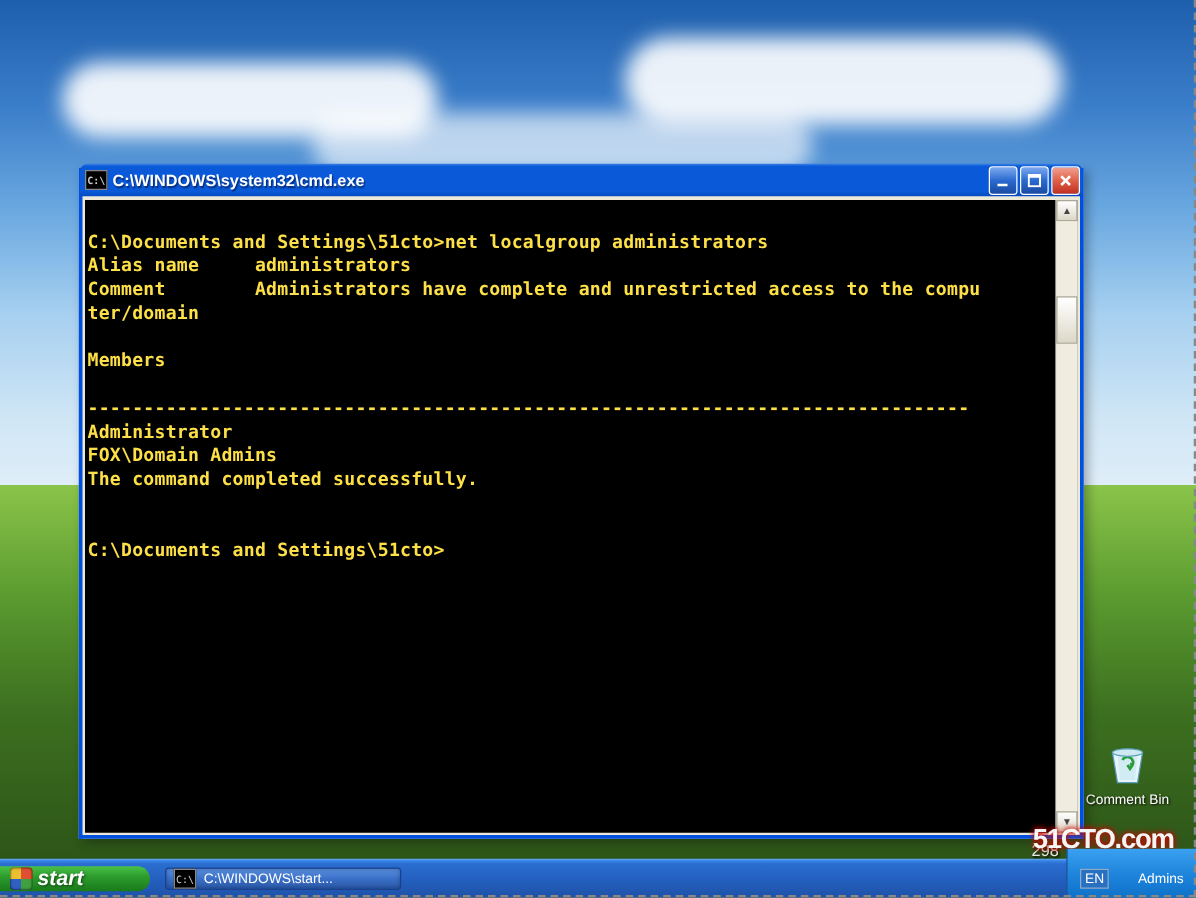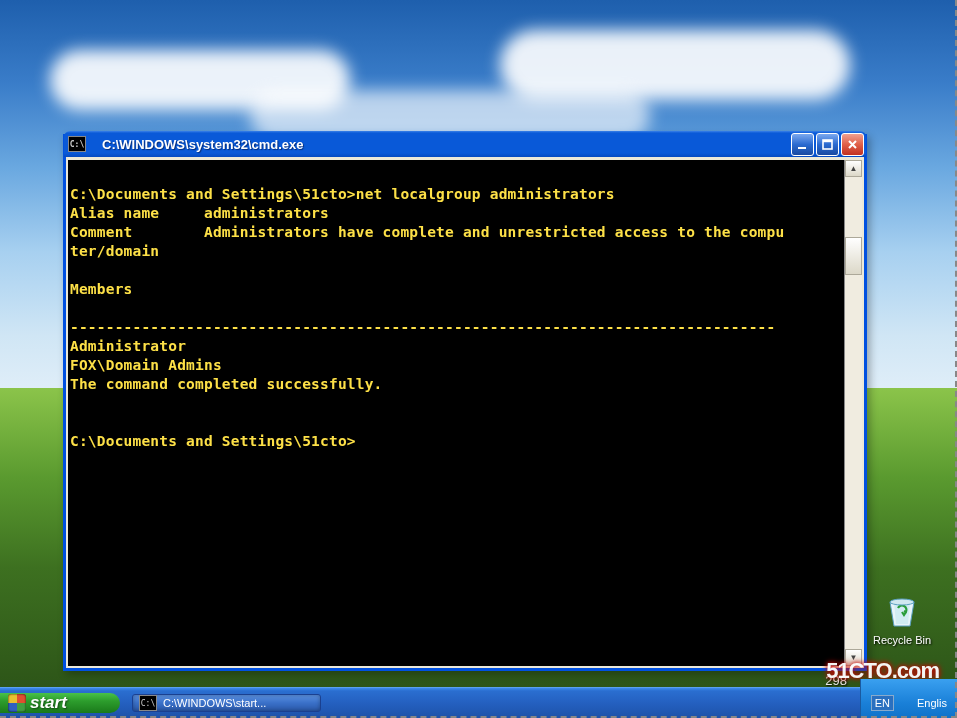--- a/index.html
+++ b/index.html
@@ -22,21 +22,21 @@
     box-shadow:3px 3px 8px rgba(0,0,0,0.3);
   }
   .titlebar{
     height:26px;background:linear-gradient(to bottom,#3a81e8 0%,#0959d8 8%,#0959d8 85%,#054ac0 100%);
     display:flex;align-items:center;color:#fff;font-size:13px;font-weight:bold;
     padding:0 2px 0 4px;border-top-left-radius:6px;border-top-right-radius:6px;
     position:relative;top:-1px;margin:-2px -2px 0 -2px;
   }
   .titlebar .ico{width:16px;height:14px;background:#000;border:1px solid #888;margin-right:4px;
     display:flex;align-items:center;justify-content:center;font-size:8px;color:#ccc;font-family:monospace;}
-  .titlebar .title{flex:1;text-shadow:1px 1px 1px rgba(0,0,30,0.5);margin-left:12px;}
+  .titlebar .title{flex:1;text-shadow:1px 1px 1px rgba(0,0,30,0.5);}
   .winbtns{display:flex;gap:2px;}
   .winbtn{width:21px;height:21px;background:linear-gradient(to bottom,#7ba8ef 0%,#2a6ad0 50%,#1a4aa0 100%);
     border:1px solid #fff;border-radius:3px;display:flex;align-items:center;justify-content:center;
     color:#fff;font-weight:bold;font-size:12px;cursor:default;}
   .winbtn.close{background:linear-gradient(to bottom,#f0a090 0%,#e06048 50%,#c03020 100%);}
   .winbtn svg{display:block;}
   .client{
     position:absolute;left:2px;top:26px;right:2px;bottom:2px;background:#000;
     display:flex;
   }
@@ -87,21 +87,21 @@
 
   <div class="deskicon">
     <div class="ic">
       <svg viewBox="0 0 40 40" width="40" height="40">
         <path d="M8 12 L32 12 L28 36 L12 36 Z" fill="#e8f4fa" stroke="#5aa0c0" stroke-width="1"></path>
         <path d="M12 12 L28 12 L26 34 L14 34 Z" fill="#c8e8f0" opacity="0.7"></path>
         <path d="M16 18 a4 4 0 1 1 8 4 l-2 -1 M24 22 l-2 3 -2 -3" fill="none" stroke="#2a9d3a" stroke-width="2.2"></path>
         <ellipse cx="20" cy="12" rx="12" ry="3" fill="#d0e8f0" stroke="#5aa0c0"></ellipse>
       </svg>
     </div>
-    <div>Recycle Bin</div>
+    <div>Comment Bin</div>
   </div>
 
   <div class="window">
     <div class="titlebar">
       <div class="ico">C:\</div>
       <div class="title">C:\WINDOWS\system32\cmd.exe</div>
       <div class="winbtns">
         <div class="winbtn">
           <svg width="11" height="11">
               <rect x="1" y="8" width="8" height="2" fill="#fff"></rect>
@@ -156,18 +156,18 @@
     <div class="start">
       <div class="orb"></div>
       <span>start</span>
     </div>
     <div class="taskbtn">
       <div class="tico">C:\</div>
       <span>C:\WINDOWS\start...</span>
     </div>
     <div class="tray">
       <span style="background:#2a70c0;padding:1px 3px;border:1px solid #8ac;">EN</span>
-      <span>Englis</span>
+      <span>Admins</span>
     </div>
   </div>
 
   <div class="frame"></div>
 </div>
 
 </body></html>

